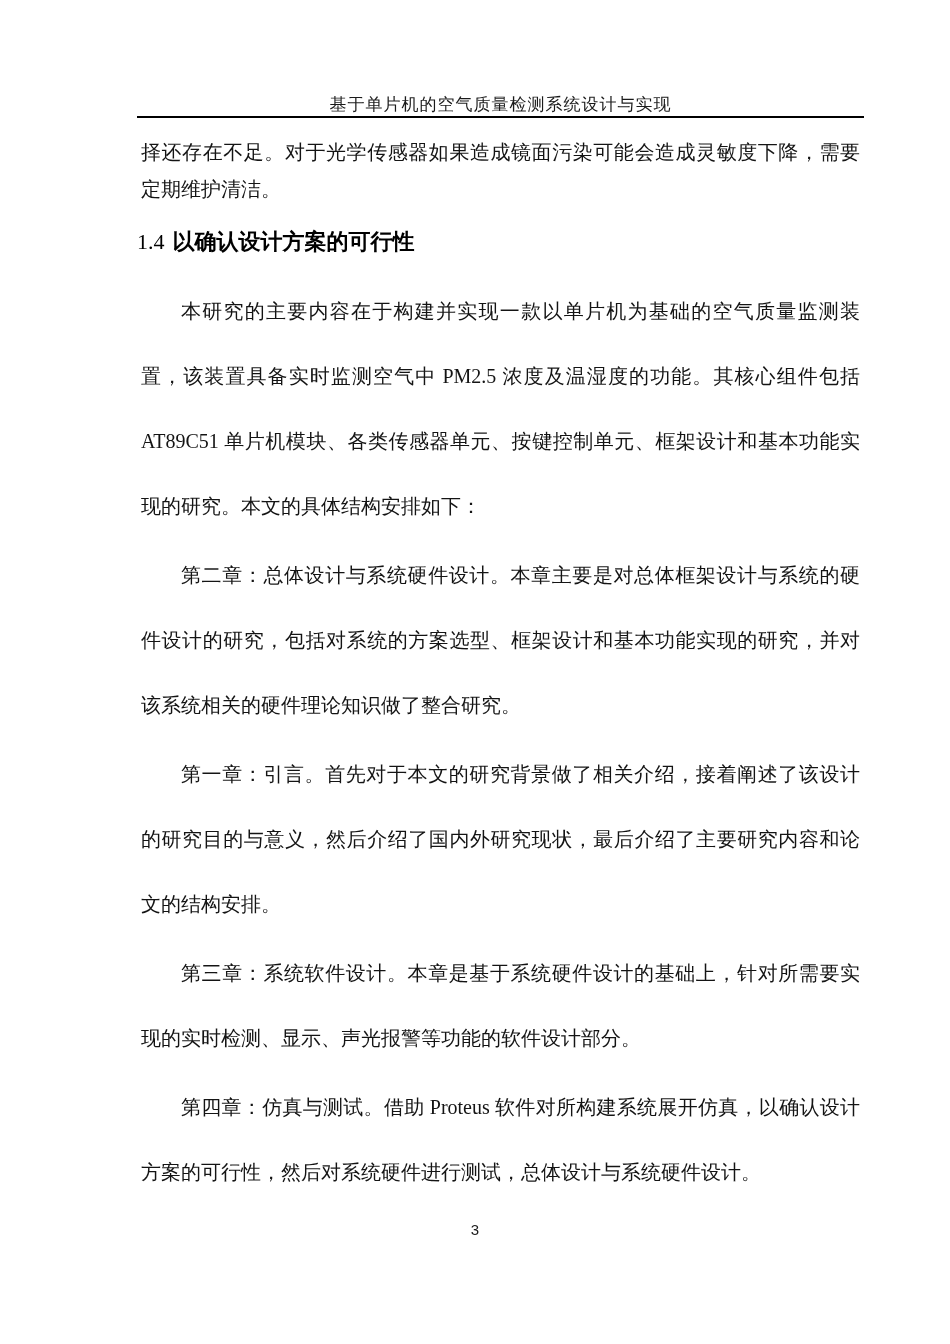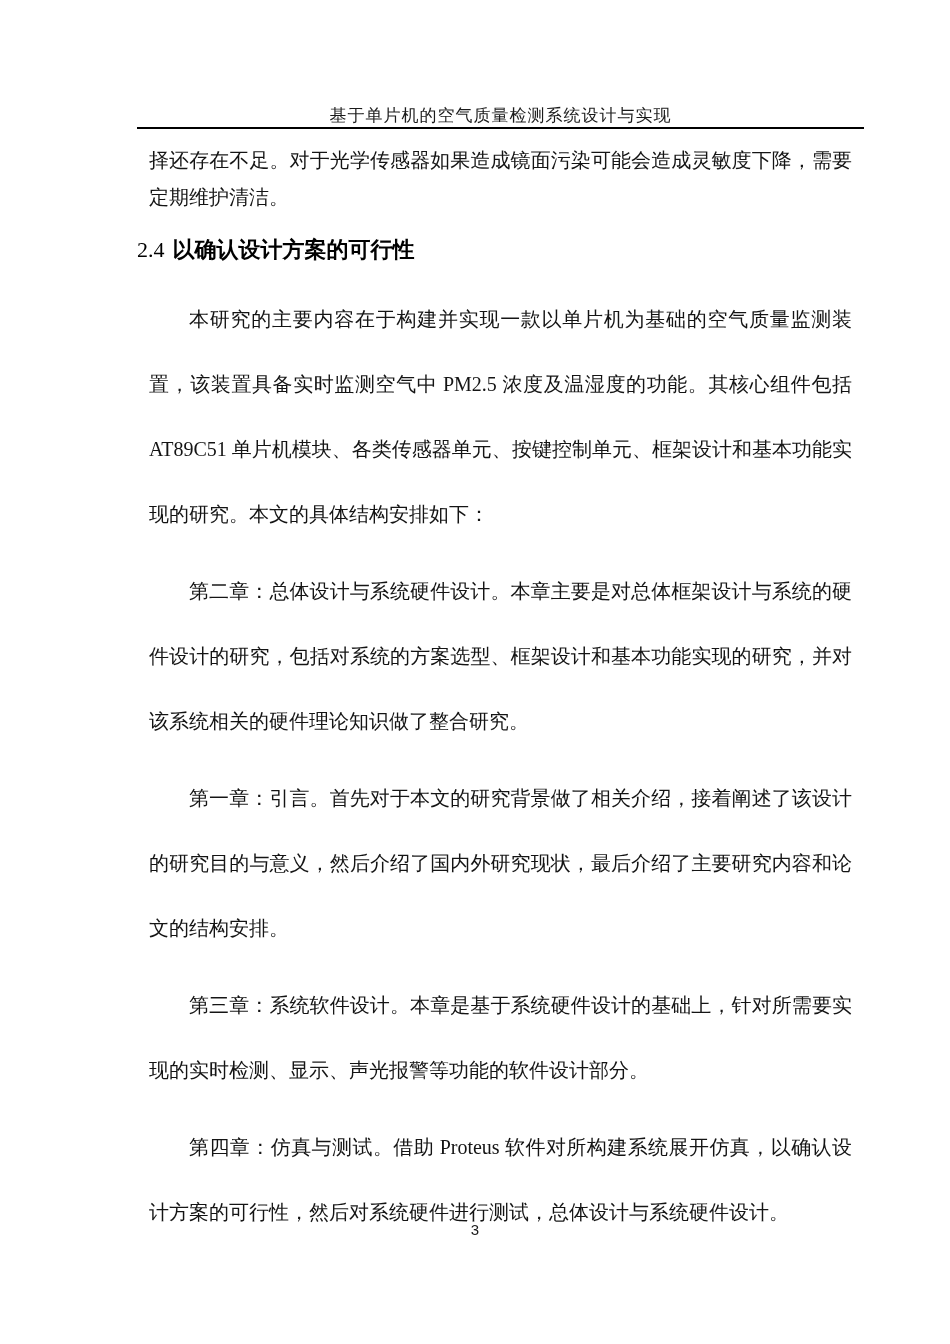--- a/index.html
+++ b/index.html
@@ -12,21 +12,21 @@
     width: 950px;
     height: 1344px;
     background: #ffffff;
     overflow: hidden;
     font-family: "Liberation Serif", "DejaVu Serif", serif;
     color: #141414;
   }
   
   .doc-header {
     position: absolute;
-    top: 15px;
+    top: 4px;
     left: 137px;
     width: 727px;
     padding-top: 91px;
   }
   .doc-header .header-title {
     display: block;
     text-align: center;
     font-size: 17px;
     line-height: 20px;
     letter-spacing: 1px;
@@ -38,21 +38,21 @@
     height: 0;
   }
   
   .content {
     position: absolute;
     top: 130px;
     left: 137px;
     width: 727px;
   }
   .para {
-    margin: 12px;
+    margin: 4px;
     font-size: 20px;
     line-height: 65px;
     text-align: justify;
     text-justify: inter-ideograph;
     color: #141414;
   }
   .para.indent { text-indent: 2em; }
   .para.continuation {
     line-height: 37px;
     text-indent: 0;
@@ -91,21 +91,21 @@
   <div class="doc-header">
     <span class="header-title">基于单片机的空气质量检测系统设计与实现</span>
     <div class="header-rule"></div>
   </div>
 
   <div class="content">
 
     <p class="para continuation">择还存在不足。对于光学传感器如果造成镜面污染可能会造成灵敏度下降，需要定期维护清洁。</p>
 
     <h2 class="section-heading">
-      <span class="heading-number">2.4</span><span>以确认设计方案的可行性</span>
+      <span class="heading-number">1.4</span><span>以确认设计方案的可行性</span>
     </h2>
 
     <p class="para indent">本研究的主要内容在于构建并实现一款以单片机为基础的空气质量监测装置，该装置具备实时监测空气中 PM2.5 浓度及温湿度的功能。其核心组件包括 AT89C51 单片机模块、各类传感器单元、按键控制单元、框架设计和基本功能实现的研究。本文的具体结构安排如下：</p>
 
     <p class="para indent">第二章：总体设计与系统硬件设计。本章主要是对总体框架设计与系统的硬件设计的研究，包括对系统的方案选型、框架设计和基本功能实现的研究，并对该系统相关的硬件理论知识做了整合研究。</p>
 
     <p class="para indent">第一章：引言。首先对于本文的研究背景做了相关介绍，接着阐述了该设计的研究目的与意义，然后介绍了国内外研究现状，最后介绍了主要研究内容和论文的结构安排。</p>
 
     <p class="para indent">第三章：系统软件设计。本章是基于系统硬件设计的基础上，针对所需要实现的实时检测、显示、声光报警等功能的软件设计部分。</p>
 

